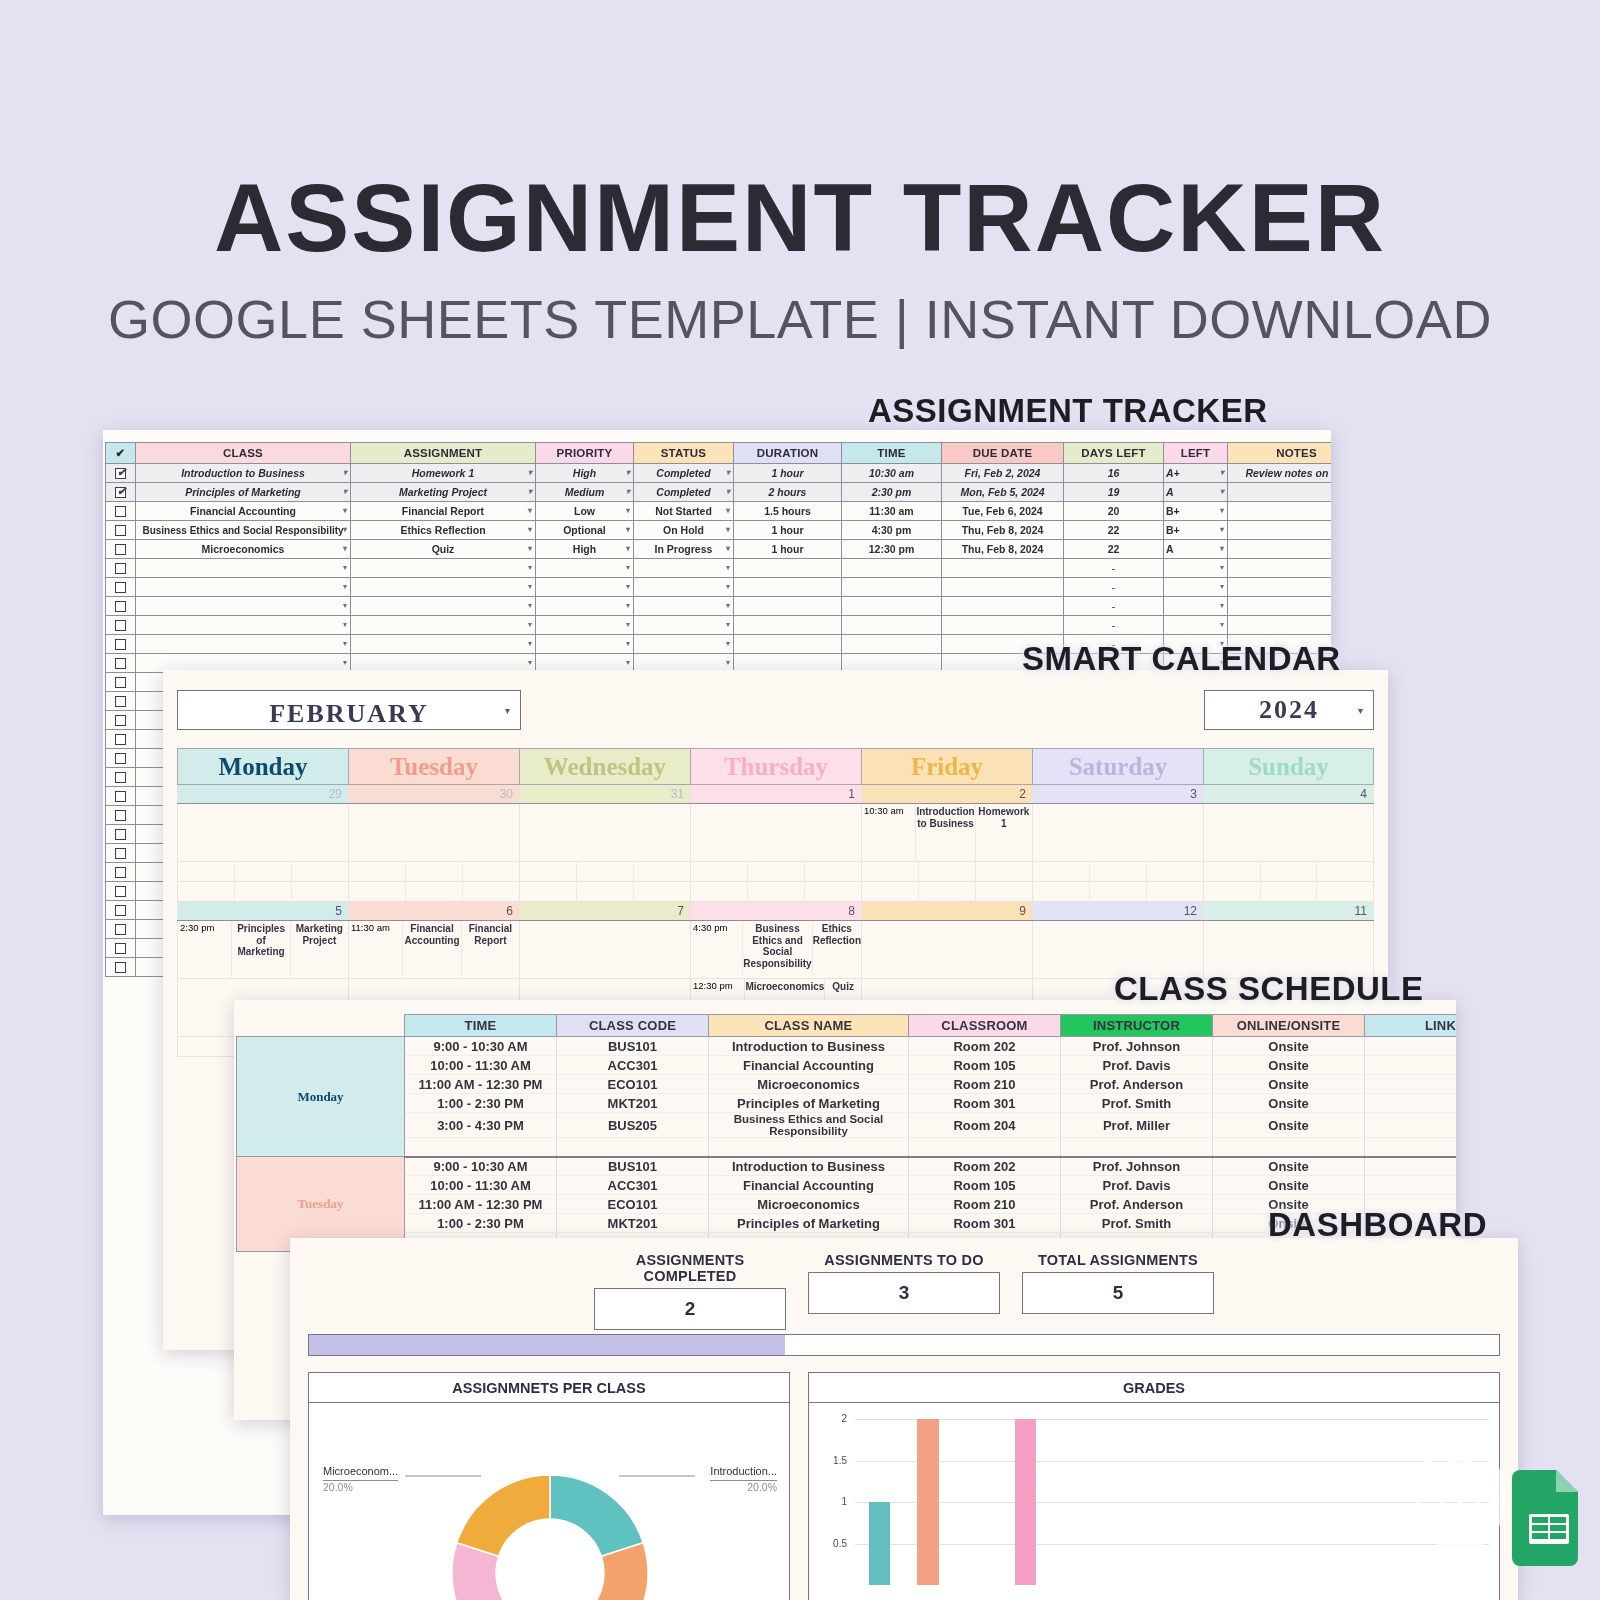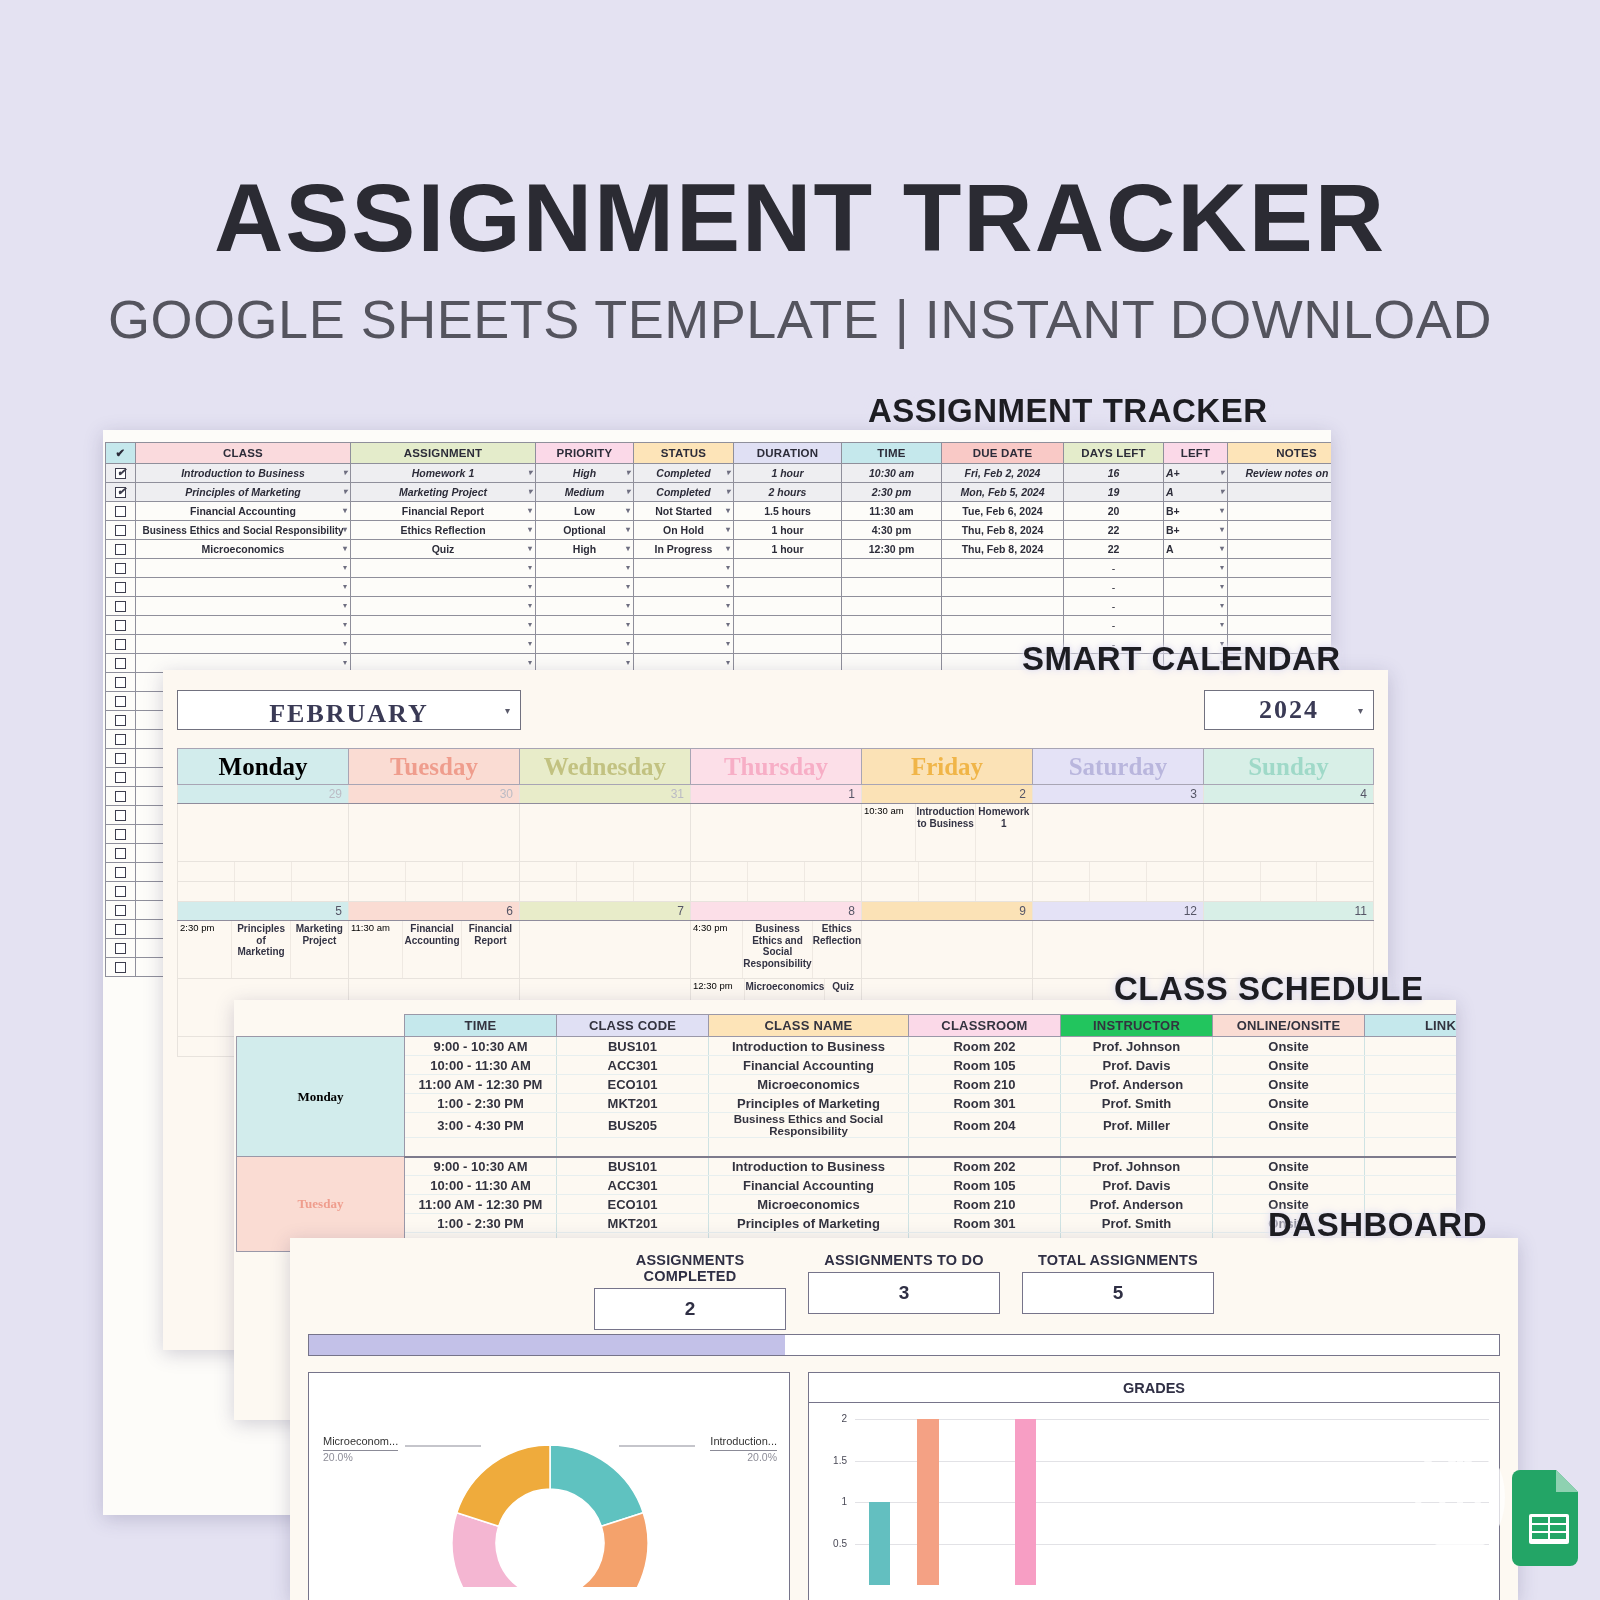--- a/index.html
+++ b/index.html
@@ -76,21 +76,21 @@
   .dayhead { height:36px; font-family:"Liberation Serif", serif; font-weight:700; font-size:25px; text-align:center; border:1px solid #a8a5b4 !important; }
   .datebar { height:19px; text-align:right; padding-right:6px !important; font-size:12px; color:#555566; border-top:1px solid #8f8c9c !important; border-bottom:1px solid #8f8c9c !important; }
   .dim { color:#bbbbc4; }
   .cellwrap { display:flex; height:100%; }
   .evt-time { font-size:9.5px; padding:2px 1px 0 2px; width:32%; line-height:1.15; }
   .evt-name { font-size:10px; font-weight:600; color:#333344; text-align:center; line-height:1.15; padding-top:2px; flex:1; }
   .evrow td { height:58px; vertical-align:top; }
   .blankrow td { height:20px; }
   .c-mon{background:#d2ecec}.c-tue{background:#fadcd3}.c-wed{background:#e8ecc9}
   .c-thu{background:#fcdfe8}.c-fri{background:#fbe2b6}.c-sat{background:#e4e2f6}.c-sun{background:#d8efe7}
-  .t-mon{color:#000000}.t-tue{color:#ef9d8d}.t-wed{color:#c2c281}.t-thu{color:#f7aec6}
+  .t-mon{color:#0c4a6e}.t-tue{color:#ef9d8d}.t-wed{color:#c2c281}.t-thu{color:#f7aec6}
   .t-fri{color:#f0b548}.t-sat{color:#b9b6dd}.t-sun{color:#9fd9c8}
   .subcol { border-right:1px solid #efe9e2; }
 
   
   #schedule { left: 234px; top: 1000px; width: 1222px; height: 420px; z-index: 30; background:#fdf9f2; }
   table.sch { border-collapse:collapse; table-layout:fixed; width:1218px; margin:14px 0 0 2px; }
   table.sch td, table.sch th { font-size:13px; color:#33333f; text-align:center; height:19px; padding:0 3px; border-right:1px solid #cfe3e3; }
   table.sch th { font-weight:700; font-size:13px; height:22px; border:1px solid #9a98a8; letter-spacing:.2px; }
   table.sch td { border-bottom:1px solid #e7efef; font-weight:600; }
   .daycell { font-family:"Liberation Serif", serif; font-weight:700; font-size:30px; border:1px solid #9a98a8 !important; }
@@ -934,20 +934,21 @@
         <div class="kpi-box">5</div>
       </div>
     </div>
 
   <div class="prog-track">
     <div class="prog-fill" id="prog-fill" style="width: 40%;"></div>
   </div>
 
   <div class="charts">
     <div class="chart-card" id="donut-card">
+      <div class="chart-title">ASSIGNMNETS PER CLASS</div>
       <div class="chart-body" id="donut-body">
         <svg id="donut-svg" width="482" height="214" viewBox="0 0 482 214">
             <path d="M 241 72
        A 98 98 0 0 1 334.20353859692506 139.71633455125516
        L 292.3570518799383 153.31308230375285
        A 54 54 0 0 0 241 116 Z" fill="#5fc2c0" stroke="#fff" stroke-width="1.5"></path>
             <path d="M 334.20353859692506 139.71633455125516
        A 98 98 0 0 1 298.60295472466237 249.28366544874484
        L 272.74040362379355 213.68691769624718
        A 54 54 0 0 0 292.3570518799383 153.31308230375285 Z" fill="#f4a26c" stroke="#fff" stroke-width="1.5"></path>

